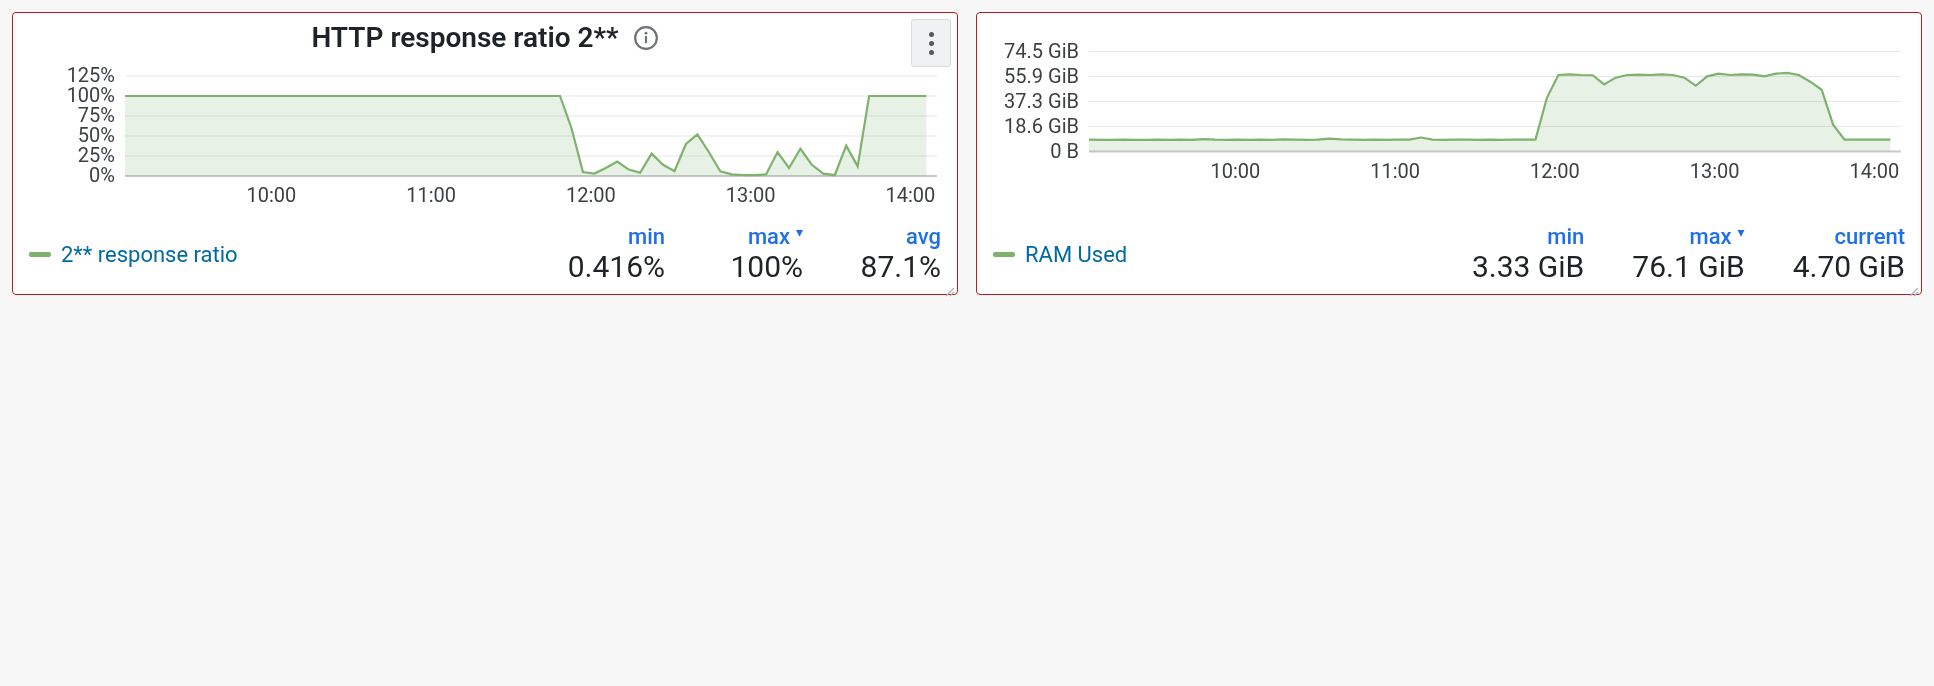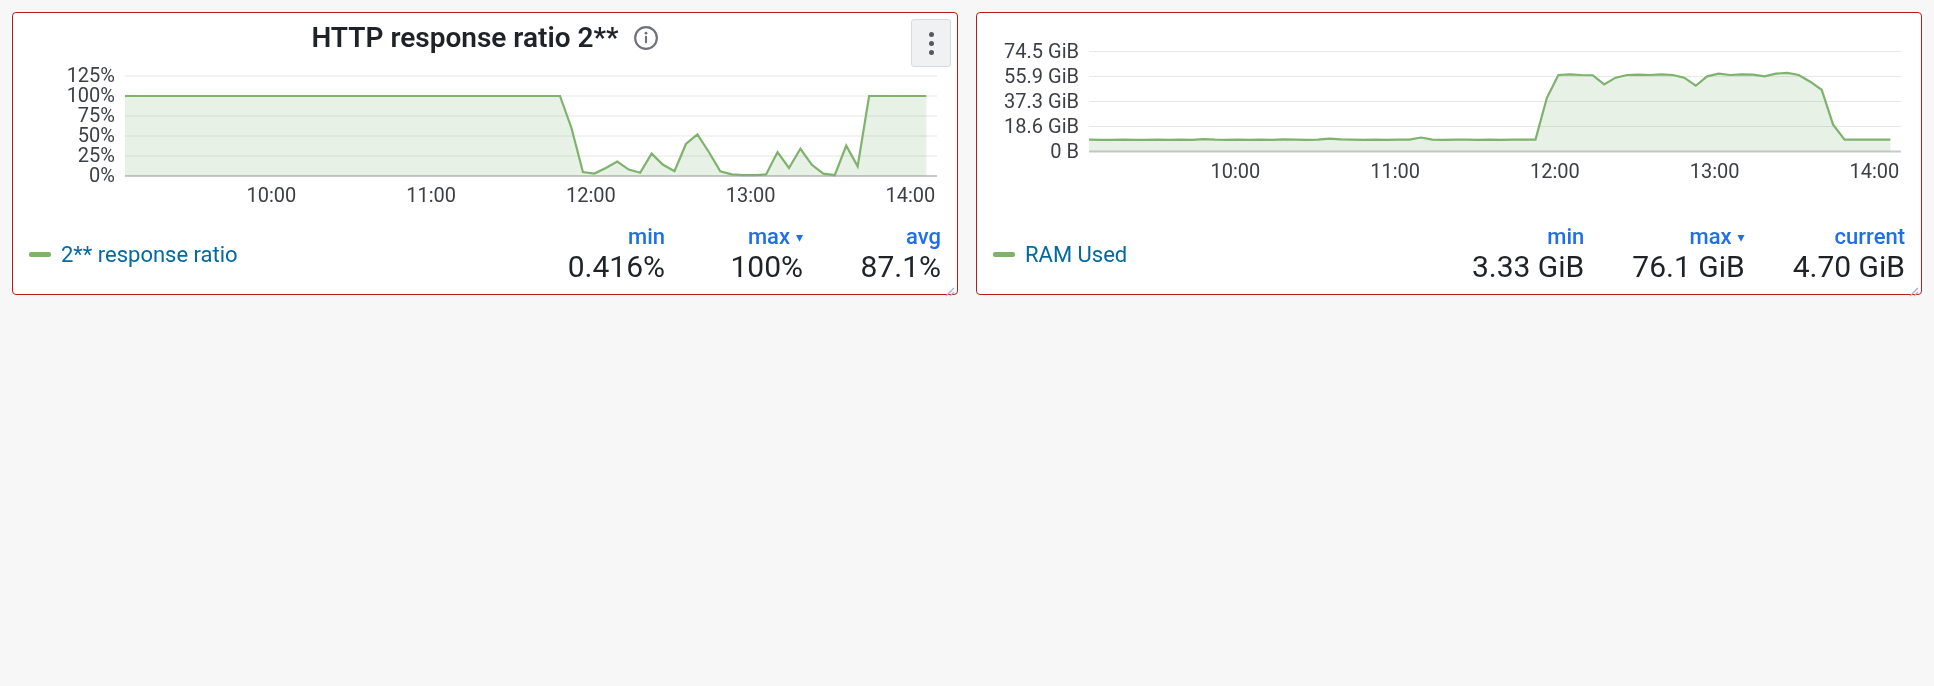--- a/index.html
+++ b/index.html
@@ -11,21 +11,21 @@
 .info-icon svg { width: 26px; height: 26px; }
 .menu-btn { position: absolute; right: 6px; top: 6px; width: 40px; height: 48px; background: #f0f1f3; border: 1px solid #d8dadd; border-radius: 3px; cursor: pointer; display: flex; align-items: center; justify-content: center; flex-direction: column; gap: 4px; }
 .menu-btn span { width: 5px; height: 5px; background: #55585c; border-radius: 50%; }
 .chart-wrap { flex: 1; position: relative; padding: 4px 12px 2px 12px; }
 .legend-row { display: flex; align-items: center; padding: 6px 16px 10px 16px; font-size: 22px; }
 .legend-marker { width: 22px; height: 5px; background: #7eb26d; border-radius: 2px; margin-right: 10px; }
 .legend-label { color: #0369a1; flex: 0 0 auto; }
 .spacer { flex: 1; }
 .stats { display: flex; gap: 48px; }
 .stat-col { text-align: right; min-width: 90px; }
-.stat-hdr { color: #1f6feb; font-size: 22px; font-weight: 500; display: flex; align-items: center; justify-content: flex-end; gap: 6px; }
+.stat-hdr { color: #1f6feb; font-size: 22px; font-weight: 500; display: flex; justify-content: flex-end; gap: 6px; }
 .stat-val { color: #1f2328; font-size: 30px; }
 .stat-hdr .chev { font-size: 14px; }
 svg.chart { width: 100%; height: 100%; display: block; }
 .grid-line { stroke: #e6e7e9; stroke-width: 1; }
 .axis-baseline { stroke: #c7c9cc; stroke-width: 2; }
 .tick-label { font-size: 20px; fill: #3c3f44; }
 .series-line { fill: none; stroke: #7eb26d; stroke-width: 2.2; }
 .series-area { fill: #7eb26d; fill-opacity: 0.18; stroke: none; }
 .resize-handle { position: absolute; right: 2px; bottom: 2px; width: 10px; height: 10px; }
 .resize-handle svg { width: 10px; height: 10px; }

